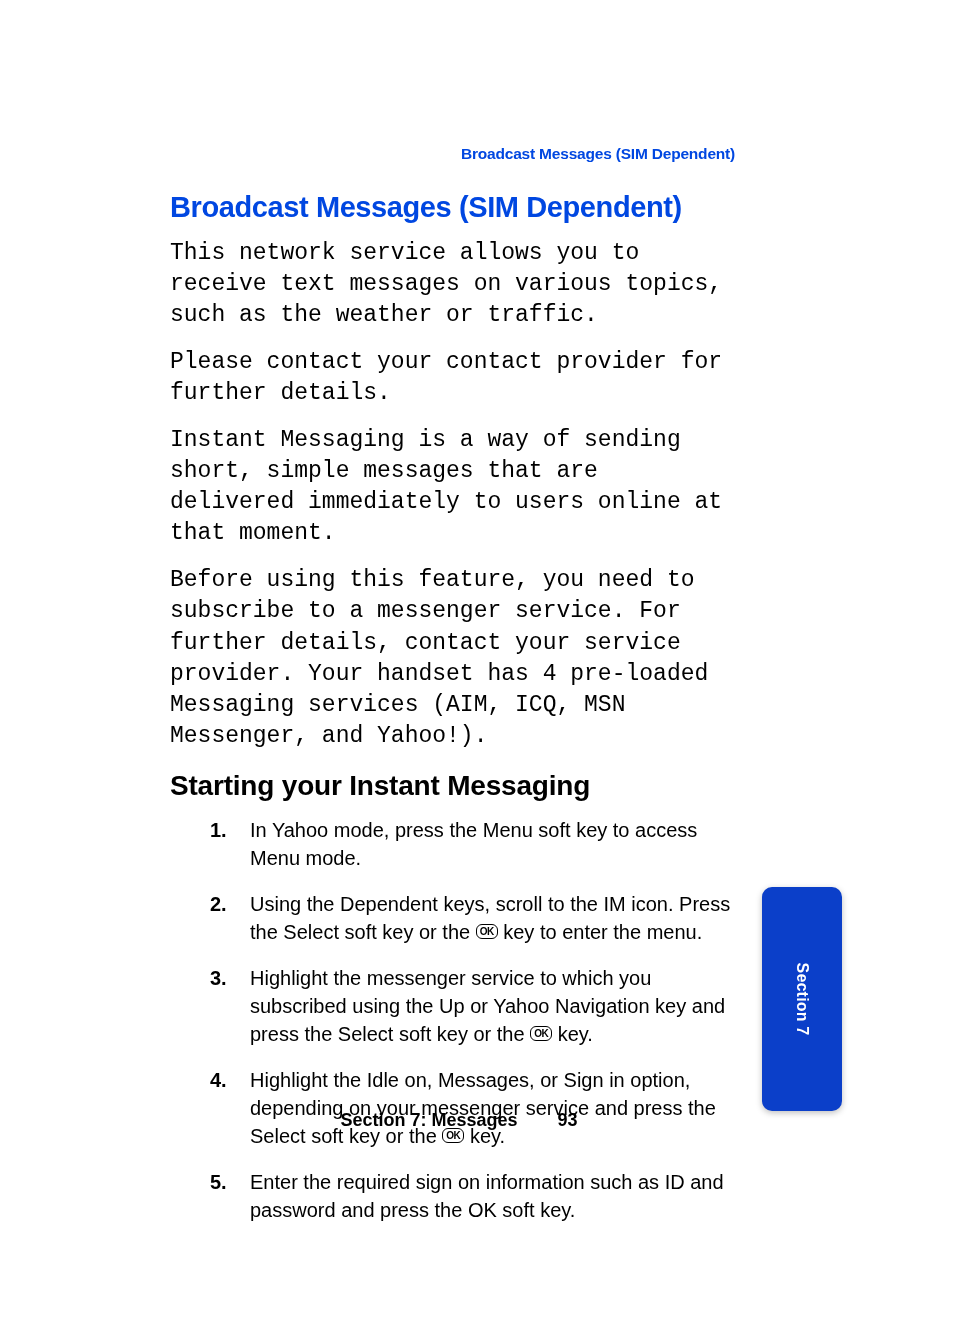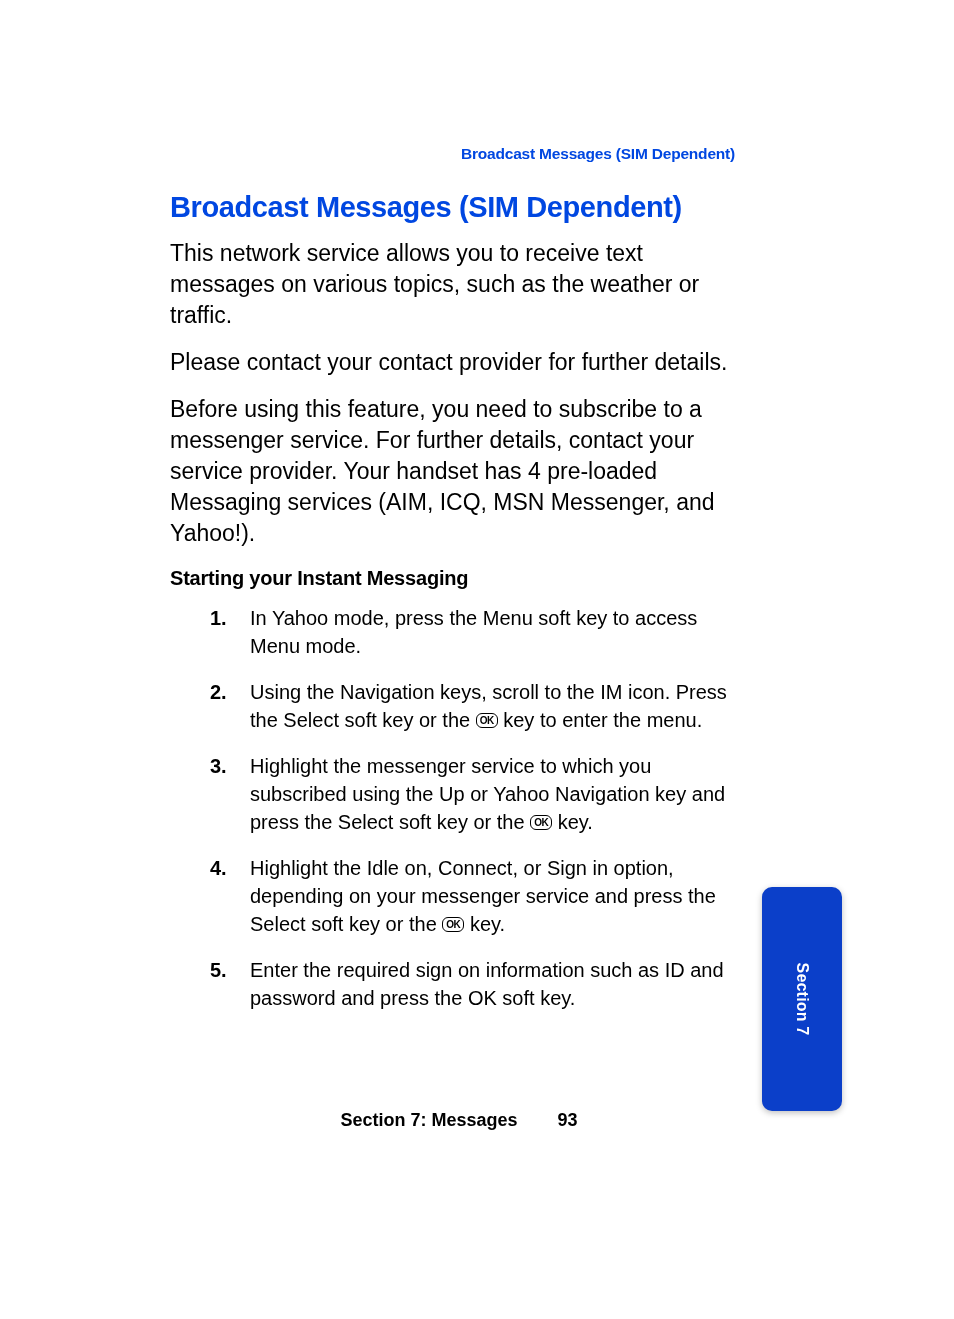--- a/index.html
+++ b/index.html
@@ -29,29 +29,29 @@
   }
   h1.section-heading {
     color: #0047e1;
     font-family: Arial, Helvetica, sans-serif;
     font-weight: bold;
     font-size: 29px;
     margin: 0 0 14px 0;
     letter-spacing: -0.4px;
   }
   p.body {
-    font-family: Liberation Sans, sans-serif;
+    font-family: Liberation Mono, monospace;
     font-size: 23px;
     line-height: 1.35;
     margin: 0 0 16px 0;
   }
   h2.subheading {
     font-family: Arial, Helvetica, sans-serif;
     font-weight: bold;
-    font-size: 20px;
+    font-size: 28px;
     margin: 18px 0 14px 0;
     letter-spacing: -0.2px;
   }
   ol.steps {
     list-style: none;
     padding: 0;
     margin: 0;
     font-family: Arial, Helvetica, sans-serif;
     font-size: 20px;
     line-height: 1.4;
@@ -120,40 +120,41 @@
 <body>
 
 <div class="page">
 
   <div class="running-header">Broadcast Messages (SIM Dependent)</div>
 
   <h1 class="section-heading">Broadcast Messages (SIM Dependent)</h1>
   <p class="body">This network service allows you to receive text messages on various topics, such as the weather or traffic.</p>
   <p class="body">Please contact your contact provider for further details.</p>
 
+  <p class="body">Instant Messaging is a way of sending short, simple messages that are delivered immediately to users online at that moment.</p>
   <p class="body">Before using this feature, you need to subscribe to a messenger service. For further details, contact your service provider. Your handset has 4 pre-loaded Messaging services (AIM, ICQ, MSN Messenger, and Yahoo!).</p>
 
   <h2 class="subheading">Starting your Instant Messaging</h2>
 
   <ol class="steps">
     <li>
       <span class="num">1.</span>
       <span>In Yahoo mode, press the </span><span class="b">Menu</span><span> soft key to access Menu mode.</span>
     </li>
     <li>
       <span class="num">2.</span>
-      <span>Using the Navigation keys, scroll to the </span><span class="b">IM</span><span> icon. Press the </span><span class="b">Select</span><span> soft key or the </span><span class="ok-key">OK</span><span> key to enter the menu.</span>
+      <span>Using the Dependent keys, scroll to the </span><span class="b">IM</span><span> icon. Press the </span><span class="b">Select</span><span> soft key or the </span><span class="ok-key">OK</span><span> key to enter the menu.</span>
     </li>
     <li>
       <span class="num">3.</span>
       <span>Highlight the messenger service to which you subscribed using the </span><span class="b">Up</span><span> or </span><span class="b">Yahoo</span><span> Navigation key and press the </span><span class="b">Select</span><span> soft key or the </span><span class="ok-key">OK</span><span> key.</span>
     </li>
     <li>
       <span class="num">4.</span>
-      <span>Highlight the </span><span class="b">Idle on</span><span>, </span><span class="b">Connect</span><span>, or </span><span class="b">Sign in</span><span> option, depending on your messenger service and press the </span><span class="b">Select</span><span> soft key or the </span><span class="ok-key">OK</span><span> key.</span>
+      <span>Highlight the </span><span class="b">Idle on</span><span>, </span><span class="b">Messages</span><span>, or </span><span class="b">Sign in</span><span> option, depending on your messenger service and press the </span><span class="b">Select</span><span> soft key or the </span><span class="ok-key">OK</span><span> key.</span>
     </li>
     <li>
       <span class="num">5.</span>
       <span>Enter the required sign on information such as ID and password and press the </span><span class="b">OK</span><span> soft key.</span>
     </li>
   </ol>
 </div>
 
 <div class="footer">
   <span class="ftitle">Section 7: Messages</span><span>93</span>

